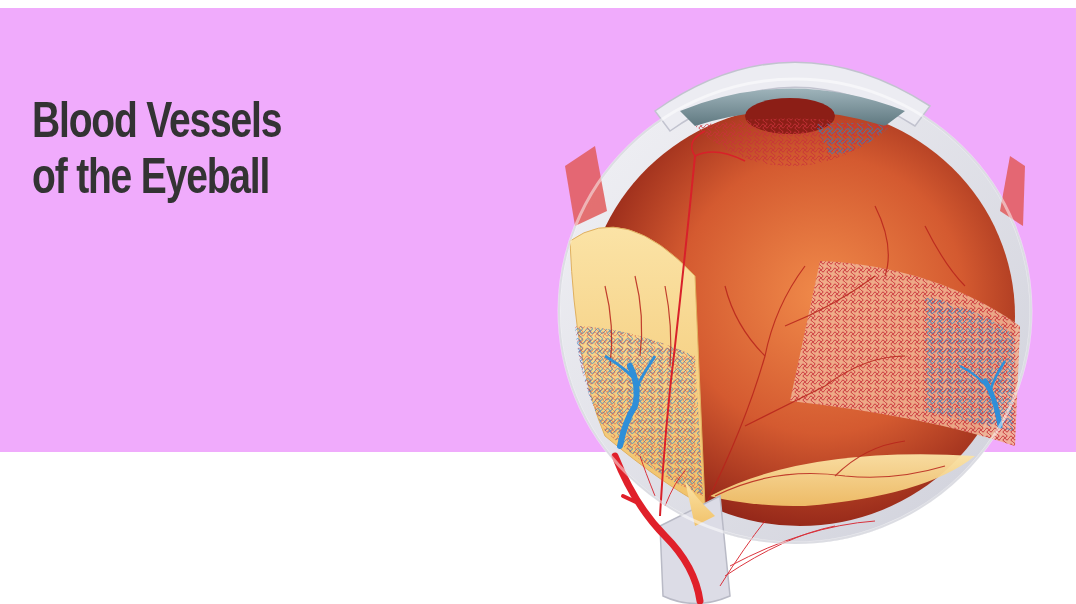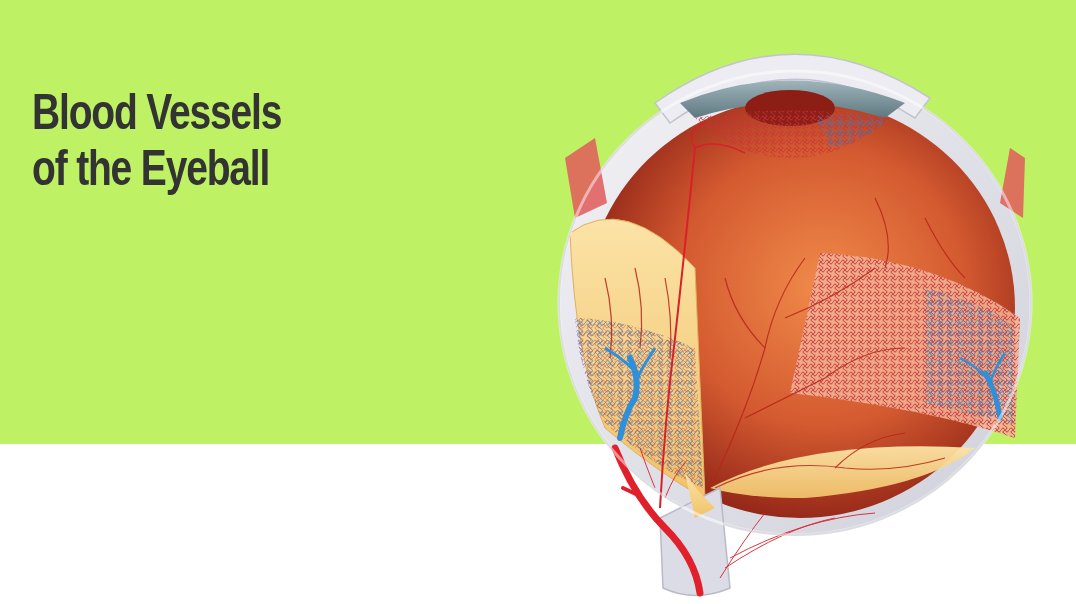--- a/index.html
+++ b/index.html
@@ -9,23 +9,23 @@
     }
     body {
       width: 1076px;
       height: 604px;
       position: relative;
       overflow: hidden;
       font-family: "Liberation Sans", sans-serif;
     }
     .slide {
       position: absolute;
-      left: 0; top: 0;
+      left: 0; top: 8px;
       width: 1076px; height: 444px;
-      background: #bef264;
+      background: #f0abfc;
     }
     .title {
       position: absolute;
       left: 32px;
       top: 84px;
       margin: 0;
       color: #333333;
       font-family: "Liberation Sans", sans-serif;
       font-weight: 700;
       font-size: 50px;

